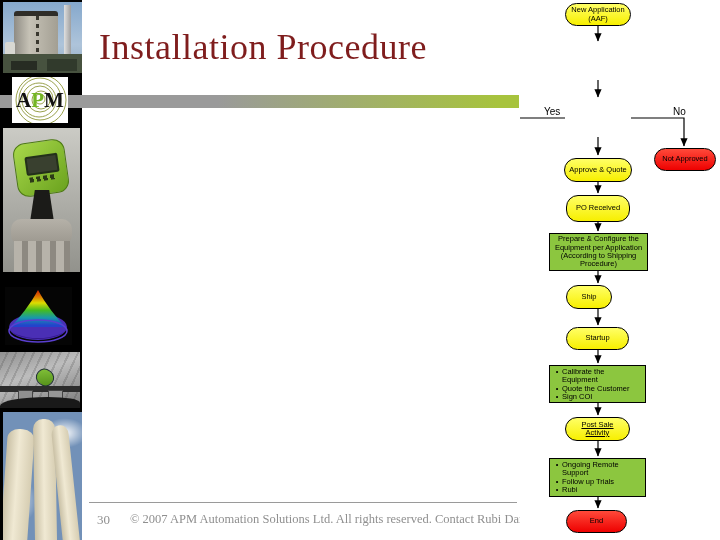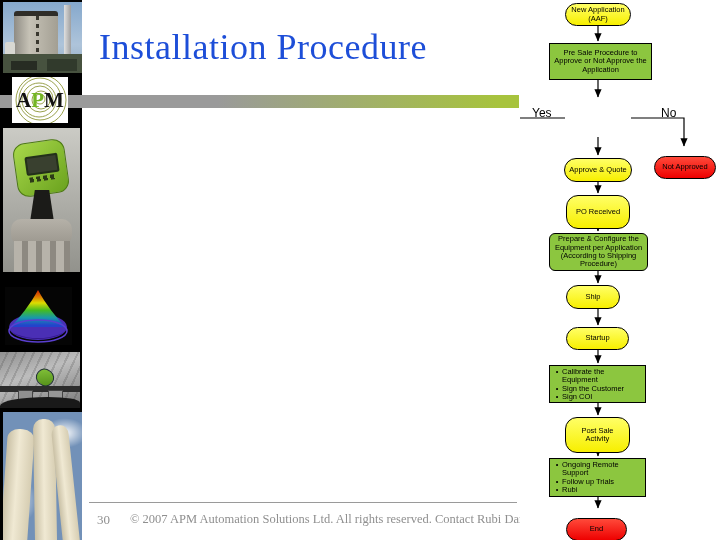--- a/index.html
+++ b/index.html
@@ -85,25 +85,25 @@
   .copyright{position:absolute;left:130px;top:512px;width:390px;font-family:"Liberation Serif",serif;
       font-size:12.5px;color:#8f8f8f;white-space:nowrap;overflow:hidden;}
 
   
   .flow{position:absolute;left:508px;top:0;width:220px;height:540px;}
   .flow svg.wires{position:absolute;left:0;top:0;z-index:0;}
   .node{position:absolute;z-index:1;display:flex;align-items:center;justify-content:center;
       text-align:center;font-size:7.5px;line-height:1.12;color:#000;box-sizing:border-box;padding:1px 3px;}
   .pill{border:1px solid #000;border-radius:12px;background:linear-gradient(#ffff66,#f7ef00);}
   .proc{border:1px solid #000;background:#8cc63f;}
-  .stop{border:1px solid #000;border-radius:12px;background:linear-gradient(#ff4a3a,#ee0000);margin-top:8px;}
+  .stop{border:1px solid #000;border-radius:12px;background:linear-gradient(#ff4a3a,#ee0000);}
   .diamond-wrap{position:absolute;z-index:1;}
   .diamond-text{position:absolute;inset:0;display:flex;align-items:center;justify-content:center;
       text-align:center;font-size:7.5px;line-height:1.1;color:#000;}
-  .edge-label{position:absolute;z-index:1;font-size:12px;color:#000;}
+  .edge-label{position:absolute;z-index:1;font-size:10px;color:#000;margin-left:12px;}
   .blist{display:block;text-align:left;padding:2px 4px 2px 2px;}
   .brow{display:flex;align-items:flex-start;}
   .brow::before{content:"\2022";width:10px;text-align:center;flex:0 0 10px;}
 </style>
 </head>
 <body>
 
 <div class="slide">
 
   <div class="strip">
@@ -178,21 +178,21 @@
     <div class="ph p-silos">
       <div class="cloud1"></div>
         <div class="cloud2"></div>
       <div class="cyl c1"></div>
         <div class="cyl c2"></div>
         <div class="cyl c3"></div>
     </div>
   </div>
 
   <div class="accent-bar"></div>
-  <div class="title" style="color:#1d4ed8;">Installation Procedure</div>
+  <div class="title" style="color:#7f1d1d;">Installation Procedure</div>
 
   <div class="foot-line"></div>
   <div class="page-num">30</div>
   <div class="copyright">© 2007 APM Automation Solutions Ltd. All rights reserved. Contact Rubi Dan</div>
 
   <div class="flow">
 
     <svg class="wires" width="220" height="540">
       <defs>
         <marker id="ah" markerWidth="7" markerHeight="7" refX="6.5" refY="3" orient="auto">
@@ -211,51 +211,50 @@
         <line x1="90" y1="309" x2="90" y2="325" marker-end="url(#ah)"></line>
         <line x1="90" y1="350" x2="90" y2="363" marker-end="url(#ah)"></line>
         <line x1="90" y1="403" x2="90" y2="415" marker-end="url(#ah)"></line>
         <line x1="90" y1="441" x2="90" y2="456" marker-end="url(#ah)"></line>
         <line x1="90" y1="497" x2="90" y2="508" marker-end="url(#ah)"></line>
       </g>
     </svg>
 
     <div class="node pill" style="left:57px;top:3px;width:66px;height:23px;">New Application (AAF)</div>
 
-    <div class="node proc" style="left:41px;top:43px;width:103px;height:37px;">Pre Sale Procedure to Approve or Not Approve the Application</div>
 
 
     <div class="edge-label" style="left:24px;top:106px;">Yes</div>
     <div class="edge-label" style="left:153px;top:106px;">No</div>
 
     <div class="node stop" style="left:146px;top:148px;width:62px;height:23px;">Not Approved</div>
 
     <div class="node pill" style="left:56px;top:158px;width:68px;height:24px;">Approve &amp; Quote</div>
 
-    <div class="node pill" style="left:58px;top:195px;width:64px;height:34px;">PO Received</div>
-
-    <div class="node proc" style="left:41px;top:233px;width:99px;height:38px;border-radius:6px;">Prepare &amp; Configure the Equipment per Application (According to Shipping Procedure)</div>
-
-    <div class="node pill" style="left:58px;top:285px;width:54px;height:24px;">Ship</div>
+    <div class="node pill" style="left:58px;top:195px;width:64px;height:27px;">PO Received</div>
+
+    <div class="node proc" style="left:41px;top:233px;width:99px;height:38px;">Prepare &amp; Configure the Equipment per Application (According to Shipping Procedure)</div>
+
+    <div class="node pill" style="left:58px;top:285px;width:46px;height:24px;">Ship</div>
 
     <div class="node pill" style="left:58px;top:327px;width:63px;height:23px;">Startup</div>
 
     <div class="node proc blist" style="left:41px;top:365px;width:97px;height:38px;">
       <div class="brow">
           <span>Calibrate the Equipment</span>
         </div>
       <div class="brow">
-          <span>Sign the Customer</span>
+          <span>Quote the Customer</span>
         </div>
       <div class="brow">
           <span>Sign COI</span>
         </div>
     </div>
 
-    <div class="node pill" style="left:57px;top:417px;width:65px;height:36px;">Post Sale Activity</div>
+    <div class="node pill" style="left:57px;top:417px;width:65px;height:24px;text-decoration:underline;">Post Sale Activity</div>
 
     <div class="node proc blist" style="left:41px;top:458px;width:97px;height:39px;">
       <div class="brow">
           <span>Ongoing Remote Support</span>
         </div>
       <div class="brow">
           <span>Follow up Trials</span>
         </div>
       <div class="brow">
           <span>Rubi</span>

